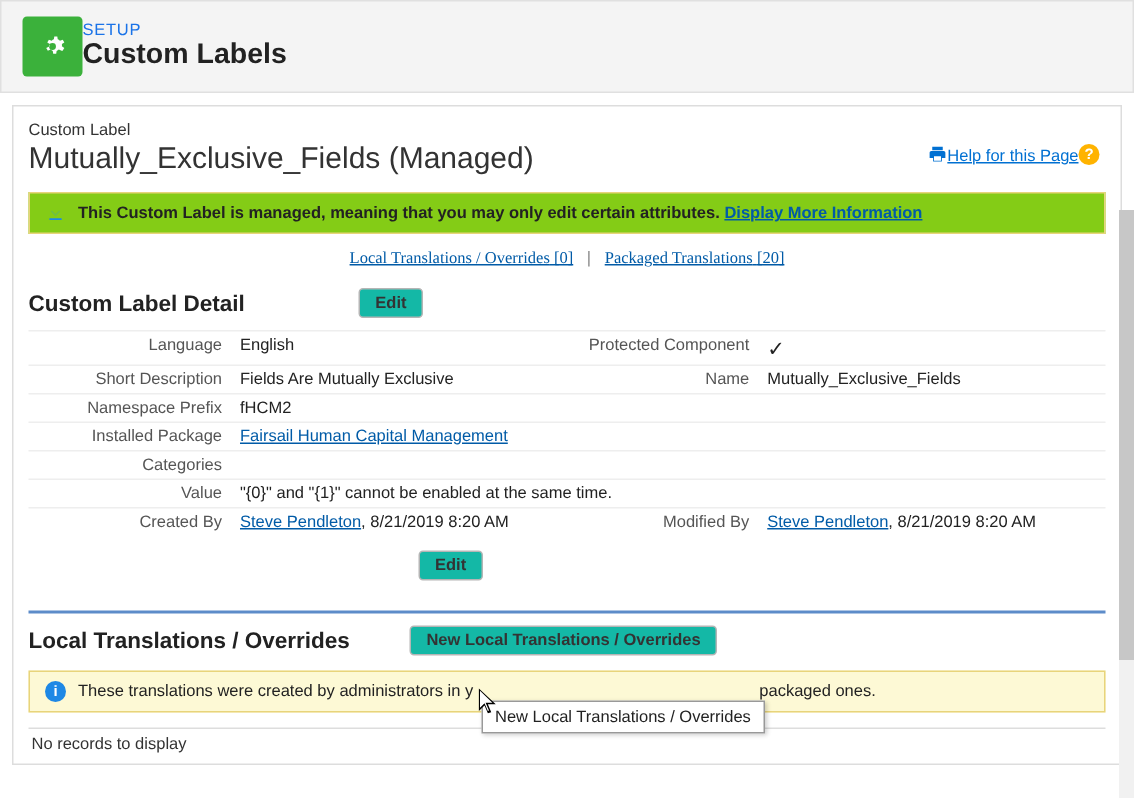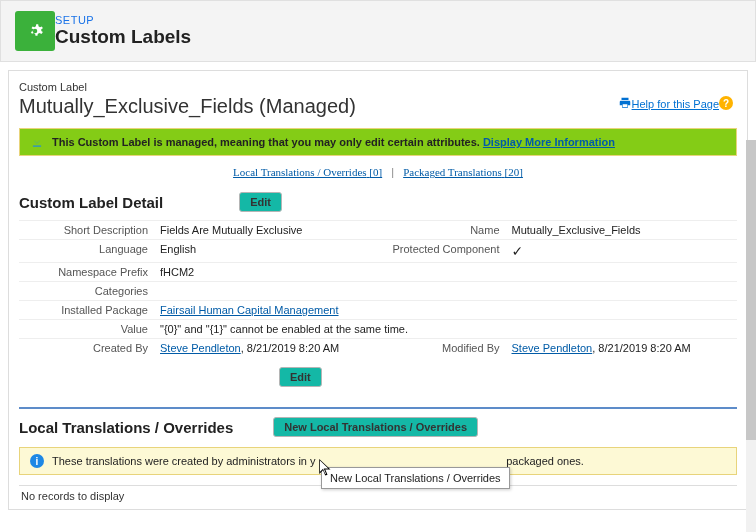--- a/index.html
+++ b/index.html
@@ -263,42 +263,42 @@
     </div>
 
     <div class="detail-header">
       <h3>Custom Label Detail</h3>
       <button class="btn">Edit</button>
     </div>
 
     <table class="detail-table">
       <tbody>
           <tr>
+        <td class="lbl">Language</td>
+        <td>English</td>
+        <td class="lbl2">Protected Component</td>
+        <td><span class="check">✓</span></td>
+      </tr>
+      <tr>
         <td class="lbl">Short Description</td>
         <td>Fields Are Mutually Exclusive</td>
         <td class="lbl2">Name</td>
         <td>Mutually_Exclusive_Fields</td>
       </tr>
       <tr>
-        <td class="lbl">Language</td>
-        <td>English</td>
-        <td class="lbl2">Protected Component</td>
-        <td><span class="check">✓</span></td>
-      </tr>
-      <tr>
         <td class="lbl">Namespace Prefix</td>
         <td colspan="3">fHCM2</td>
       </tr>
       <tr>
+        <td class="lbl">Installed Package</td>
+        <td colspan="3"><a>Fairsail Human Capital Management</a></td>
+      </tr>
+      <tr>
         <td class="lbl">Categories</td>
         <td colspan="3"></td>
-      </tr>
-      <tr>
-        <td class="lbl">Installed Package</td>
-        <td colspan="3"><a>Fairsail Human Capital Management</a></td>
       </tr>
       <tr>
         <td class="lbl">Value</td>
         <td colspan="3">"{0}" and "{1}" cannot be enabled at the same time.</td>
       </tr>
       <tr>
         <td class="lbl">Created By</td>
         <td><a>Steve Pendleton</a><span>, 8/21/2019 8:20 AM</span></td>
         <td class="lbl2">Modified By</td>
         <td><a>Steve Pendleton</a><span>, 8/21/2019 8:20 AM</span></td>

